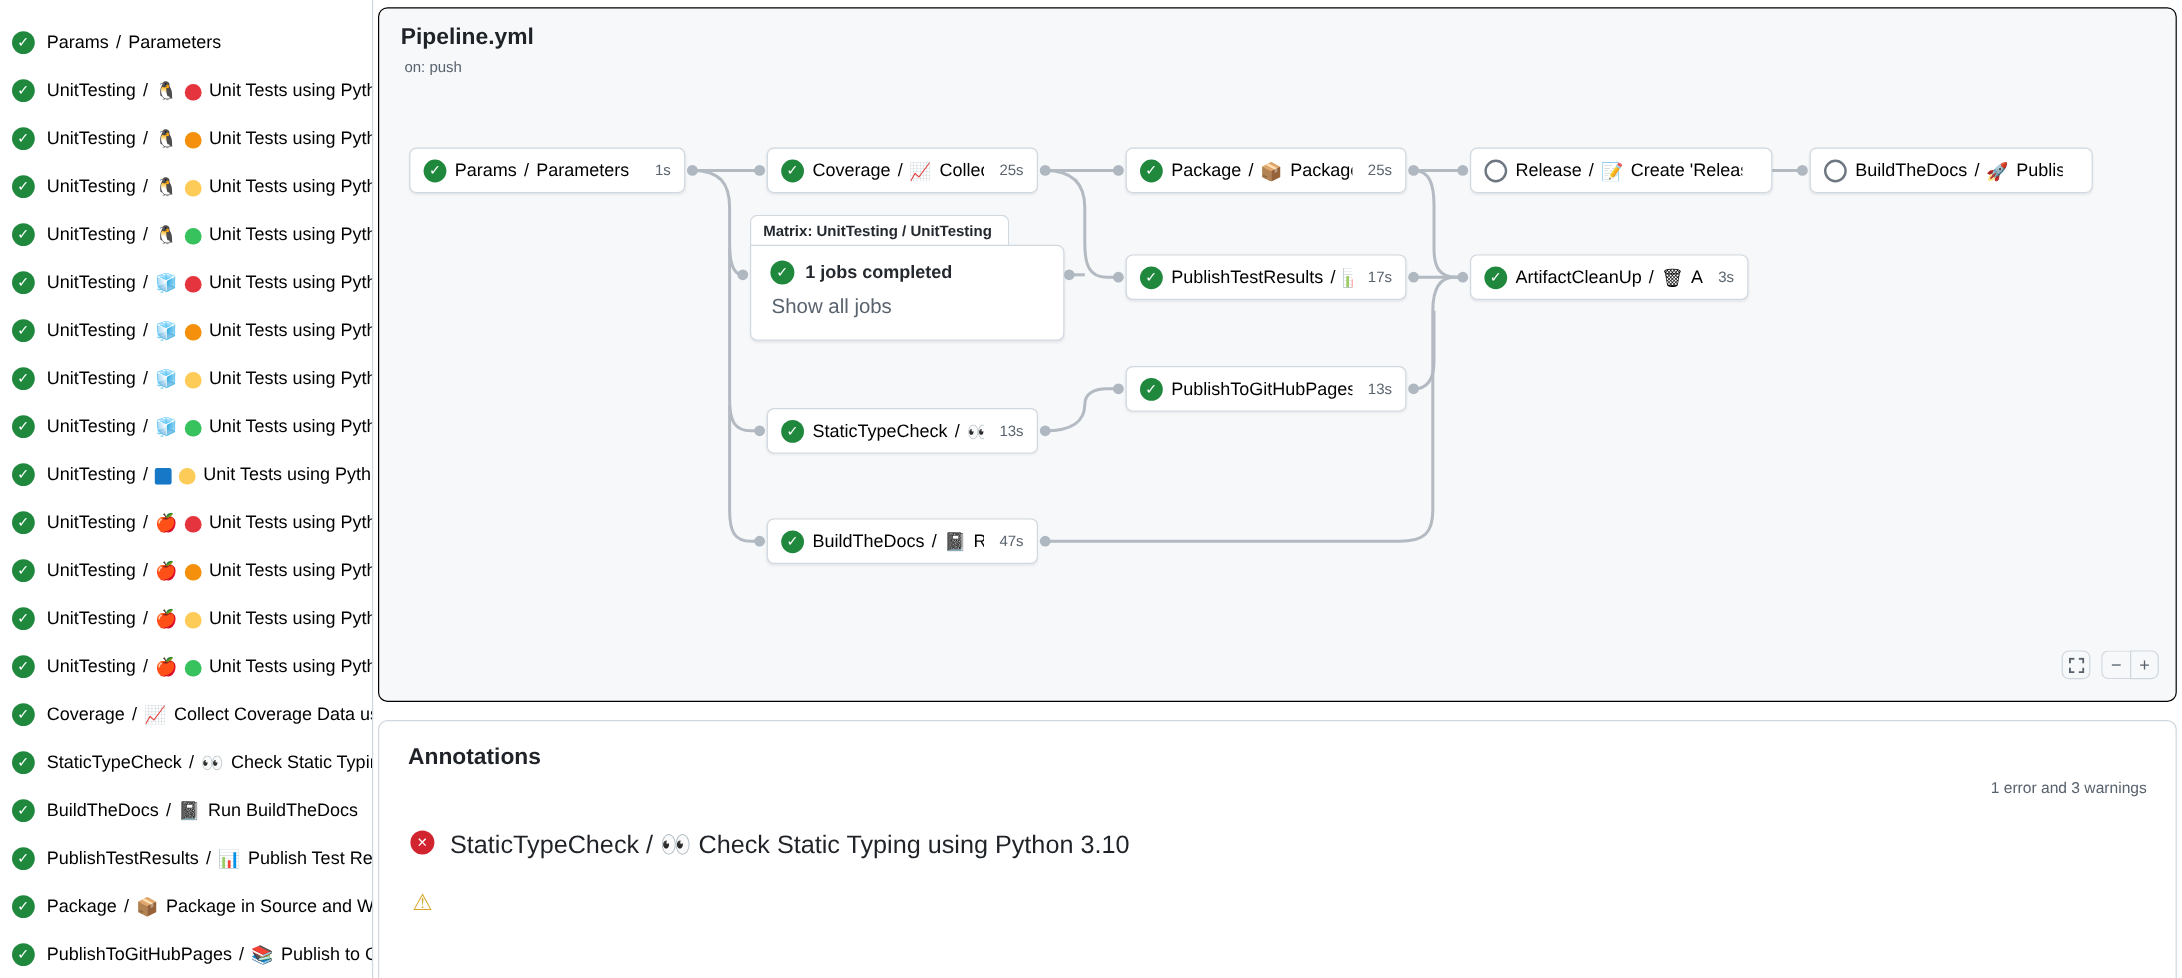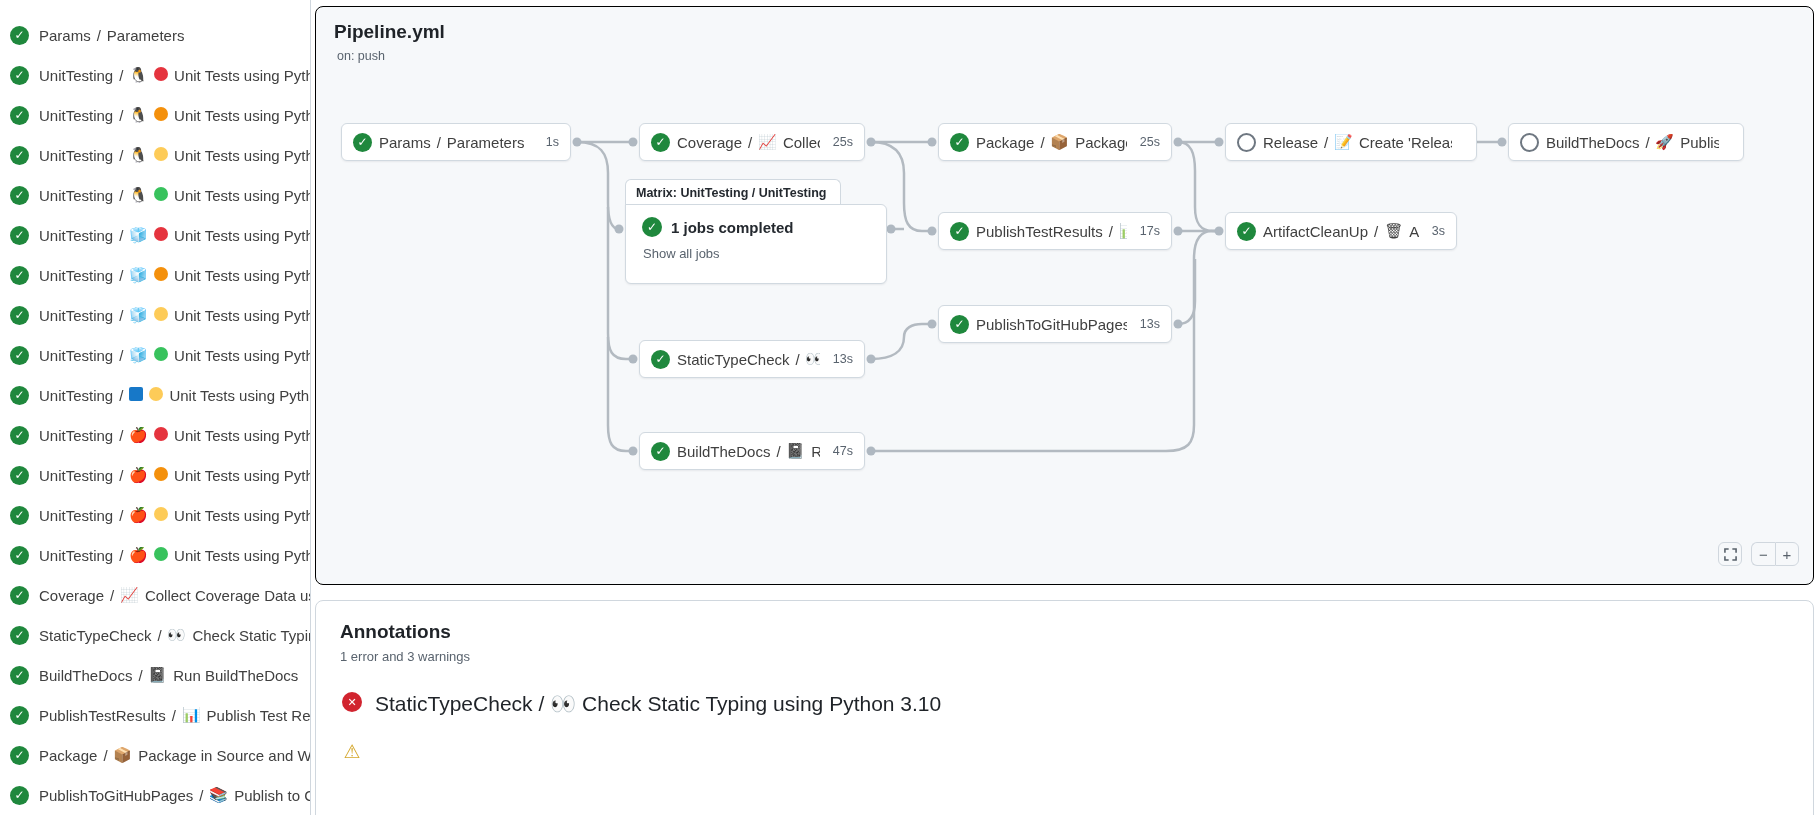--- a/index.html
+++ b/index.html
@@ -1,21 +1,21 @@
 <!DOCTYPE html>
 <html><head>
 <meta charset="utf-8">
 <style>
   html,body{margin:0;padding:0;background:#ffffff;font-family:"Liberation Sans","DejaVu Sans",sans-serif;color:#1f2328;}
   .stage{position:relative;width:1818px;height:815px;overflow:hidden;background:#fff;}
 
   
   .sidebar{position:absolute;left:0;top:0;width:310px;height:815px;background:#fff;border-right:1px solid #d0d7de;overflow:hidden;}
   .job-row{position:absolute;left:0;width:310px;height:40px;display:flex;align-items:center;gap:10px;padding-left:10px;box-sizing:border-box;cursor:pointer;}
-  .job-text{display:flex;align-items:flex-start;gap:6px;font-size:15px;color:#404040;white-space:nowrap;overflow:hidden;}
+  .job-text{display:flex;align-items:flex-end;gap:6px;font-size:15px;color:#000000;white-space:nowrap;overflow:hidden;}
 
   
   .st{display:inline-flex;align-items:center;justify-content:center;border-radius:50%;flex:none;}
   .ic-success{width:19px;height:19px;background:#1f883d;color:#fff;font-size:12px;font-weight:bold;}
   .ic-success.big{width:20px;height:20px;}
   .ic-skipped{width:15px;height:15px;border:2px solid #6e7781;background:transparent;}
   .ic-error{width:20px;height:20px;background:#d1242f;color:#fff;font-size:11px;font-weight:bold;}
   .ic-warning{width:22px;height:22px;color:#d4a72c;font-size:19px;line-height:1;background:transparent;border-radius:0;}
 
   .emoji{font-size:15px;line-height:1;flex:none;}
@@ -27,33 +27,33 @@
   .graph-title{position:absolute;left:18px;top:14px;font-size:19px;font-weight:700;color:#1f2328;}
   .graph-sub{position:absolute;left:21px;top:42px;font-size:12.5px;color:#59636e;}
   .edges{position:absolute;left:0;top:0;width:1499px;height:579px;pointer-events:none;}
 
   .node{position:absolute;height:38px;background:#fff;border:1px solid #d1d9e0;border-radius:6px;box-shadow:0 1px 2px rgba(27,31,36,.07);display:flex;align-items:center;gap:7px;padding:0 11px;box-sizing:border-box;cursor:pointer;}
   .dur{margin-left:auto;font-size:12.5px;font-weight:400;color:#59636e;flex:none;padding-left:6px;}
 
   .matrix-tab{position:absolute;left:309px;top:172px;width:216px;height:26px;background:#fff;border:1px solid #d1d9e0;border-bottom:none;border-radius:6px 6px 0 0;display:flex;align-items:center;padding:0 10px;box-sizing:border-box;font-size:12.5px;font-weight:700;color:#24292f;white-space:nowrap;}
   .matrix-card{position:absolute;left:309px;top:197px;width:262px;height:80px;background:#fff;border:1px solid #d1d9e0;border-radius:0 6px 6px 6px;box-shadow:0 1px 2px rgba(27,31,36,.07);box-sizing:border-box;padding:12px 16px;cursor:pointer;}
   .matrix-row{display:flex;align-items:center;gap:9px;font-size:15px;font-weight:600;color:#24292f;}
-  .matrix-link{margin-top:9px;margin-left:1px;font-size:13px;color:#59636e;cursor:pointer;}
+  .matrix-link{margin-top:9px;margin-left:1px;font-size:17px;color:#59636e;cursor:pointer;}
 
   
   .zoom-ctl{position:absolute;right:14px;bottom:18px;display:flex;align-items:center;gap:9px;}
   .zbtn{width:24px;height:24px;background:#f6f8fa;border:1px solid #d0d7de;border-radius:6px;display:flex;align-items:center;justify-content:center;color:#57606a;font-size:15px;cursor:pointer;box-sizing:border-box;}
   .zpair{display:flex;}
   .zpair .zbtn:first-child{border-radius:6px 0 0 6px;border-right:none;}
   .zpair .zbtn:last-child{border-radius:0 6px 6px 0;}
 
   
   .ann-panel{position:absolute;left:315px;top:600px;width:1499px;height:260px;background:#fff;border:1px solid #d0d7de;border-radius:8px;box-sizing:border-box;padding:20px 24px;overflow:hidden;}
   .ann-title{font-size:19px;font-weight:700;color:#1f2328;}
-  .ann-summary{margin-top:6px;font-size:13px;color:#59636e;}
+  .ann-summary{margin-top:6px;font-size:13px;color:#59636e;text-align:right;}
   .ann-list{margin-top:16px;}
   .ann-item{display:flex;gap:11px;padding:12px 0;}
   .ann-icon-col{width:24px;flex:none;display:flex;justify-content:center;align-items:flex-start;padding-top:0px;}
   .ann-item-title{font-size:21px;font-weight:400;color:#1f2328;cursor:pointer;}
   .ann-item-msg{margin-top:7px;font-size:13.5px;color:#31373d;font-family:"Liberation Mono","DejaVu Sans Mono",monospace;white-space:pre;}
 </style>
 </head>
 <body>
 
 <div class="stage">

